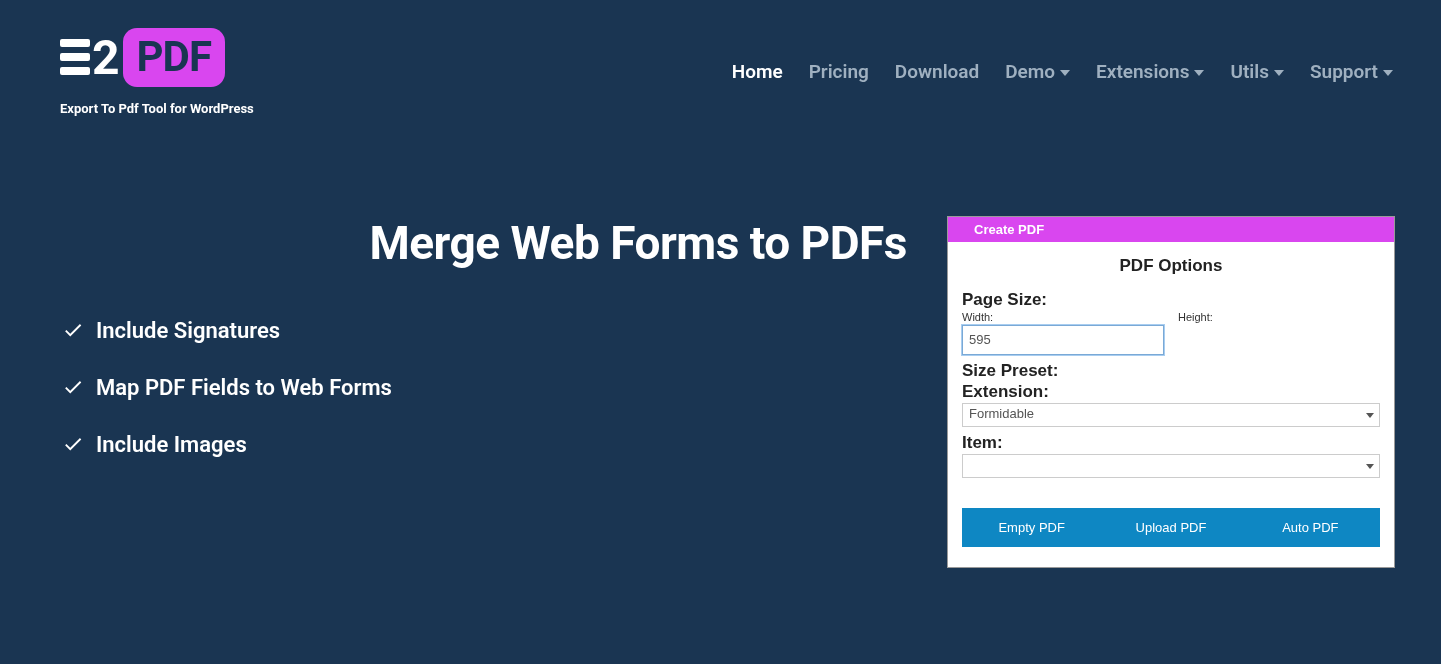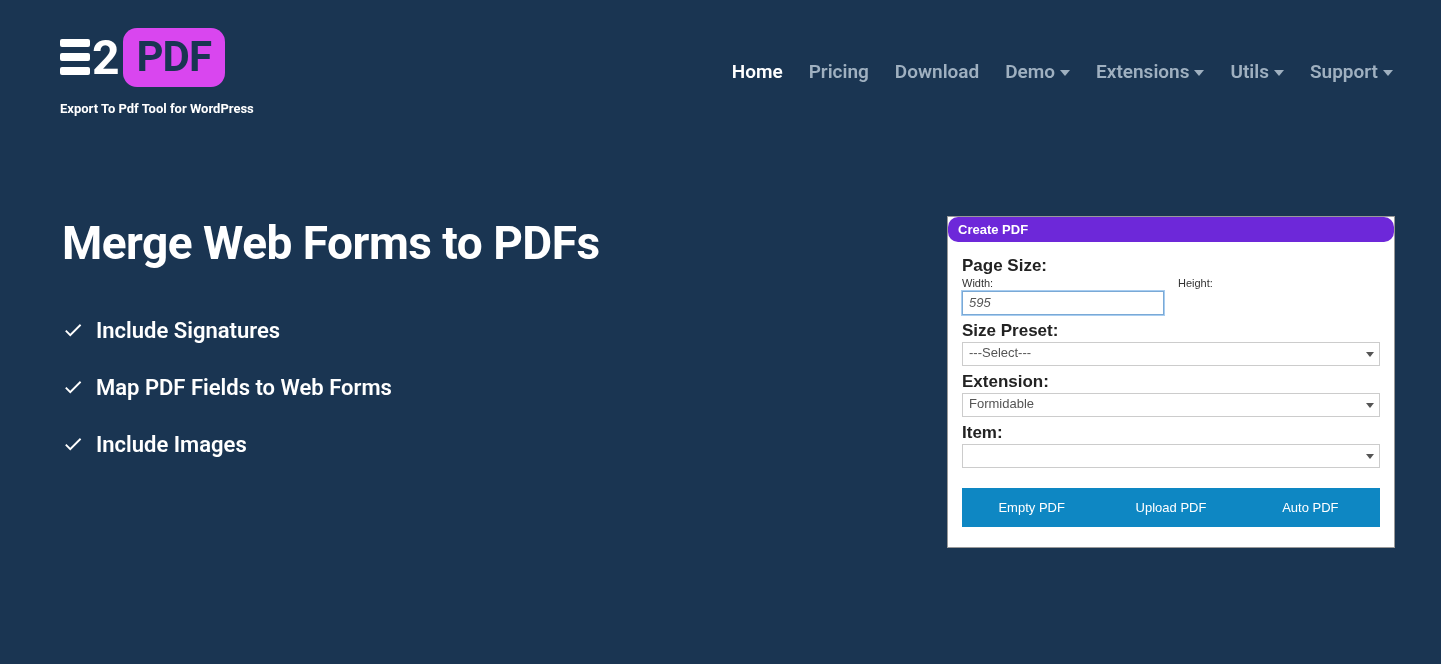--- a/index.html
+++ b/index.html
@@ -74,21 +74,21 @@
   border-left: 5px solid transparent;
   border-right: 5px solid transparent;
   border-top: 6px solid currentColor;
   margin-top: 3px;
 }
 .hero {
   display: flex;
   padding: 100px 46px 0 62px;
   gap: 40px;
 }
-.hero-left { flex: 1; }
+.hero-left { flex: 1; text-align: right; }
 .hero-title {
   font-size: 46px;
   font-weight: 700;
   color: #fff;
   margin-bottom: 48px;
   letter-spacing: -0.5px;
 }
 .feature {
   display: flex;
   align-items: center;
@@ -103,26 +103,25 @@
   height: 22px;
 }
 .panel {
   width: 448px;
   background: #fff;
   border: 1px solid #999;
   color: #333;
   font-family: Arial, sans-serif;
 }
 .panel-header {
-  background: #6d28d9;
-  color: #fff;
-  font-weight: 700;
-  font-size: 13px;
-  padding: 5px 10px;
-  border-radius: 10px;
+  background: #d946ef;
+  color: #fff;
+  font-weight: 700;
+  font-size: 13px;
+  padding: 5px 26px;
 }
 .panel-body { padding: 14px 14px 20px; }
 .panel-title {
   text-align: center;
   font-size: 17px;
   font-weight: 700;
   color: #222;
   margin-bottom: 14px;
 }
 .label-bold {
@@ -135,27 +134,26 @@
 .label-small {
   font-size: 11px;
   color: #333;
   display: block;
   margin-bottom: 2px;
 }
 .row2 { display: flex; gap: 14px; margin-bottom: 6px; }
 .col { flex: 1; }
 .input {
   width: 100%;
-  height: 24px;
+  height: 30px;
   border: 1px solid #ccc;
   padding: 2px 6px;
   font-size: 13px;
   color: #555;
   background: #fff;
-  font-style: italic;
 }
 .input.focused { border: 1px solid #7aa9d6; outline: 1px solid #a8cdf0; }
 .select {
   width: 100%;
   height: 24px;
   border: 1px solid #ccc;
   padding: 2px 6px;
   font-size: 13px;
   color: #555;
   background: #fff;
@@ -169,21 +167,21 @@
   right: 6px;
   top: 10px;
   width: 0; height: 0;
   border-left: 4px solid transparent;
   border-right: 4px solid transparent;
   border-top: 5px solid #555;
   pointer-events: none;
 }
 .button-row {
   display: flex;
-  margin-top: 20px;
+  margin-top: 30px;
   justify-content: space-between;
 }
 .btn {
   flex: 1;
   background: #0e87c3;
   color: #fff;
   border: none;
   padding: 12px 8px;
   font-size: 13px;
   cursor: pointer;
@@ -254,36 +252,34 @@
       <svg class="check-icon" viewBox="0 0 24 24" fill="#fff">
           <path d="M9 16.17L4.83 12l-1.42 1.41L9 19 21 7l-1.41-1.41z"></path>
         </svg>
       <span>Include Images</span>
     </div>
   </div>
 
   <div class="panel">
     <div class="panel-header">Create PDF</div>
     <div class="panel-body">
+      <div class="panel-title">PDF Options</div>
 
       <span class="label-bold">Page Size:</span>
       <div class="row2">
         <div class="col">
           <span class="label-small">Width:</span>
           <input class="input focused" value="595" style="">
         </div>
         <div class="col">
           <span class="label-small">Height:</span>
         </div>
       </div>
 
       <span class="label-bold">Size Preset:</span>
-      <div class="select-wrap">
-        <div class="select">---Select---</div>
-      </div>
 
       <span class="label-bold">Extension:</span>
       <div class="select-wrap">
         <div class="select">Formidable</div>
       </div>
 
       <span class="label-bold">Item:</span>
       <div class="select-wrap">
         <div class="select"></div>
       </div>

